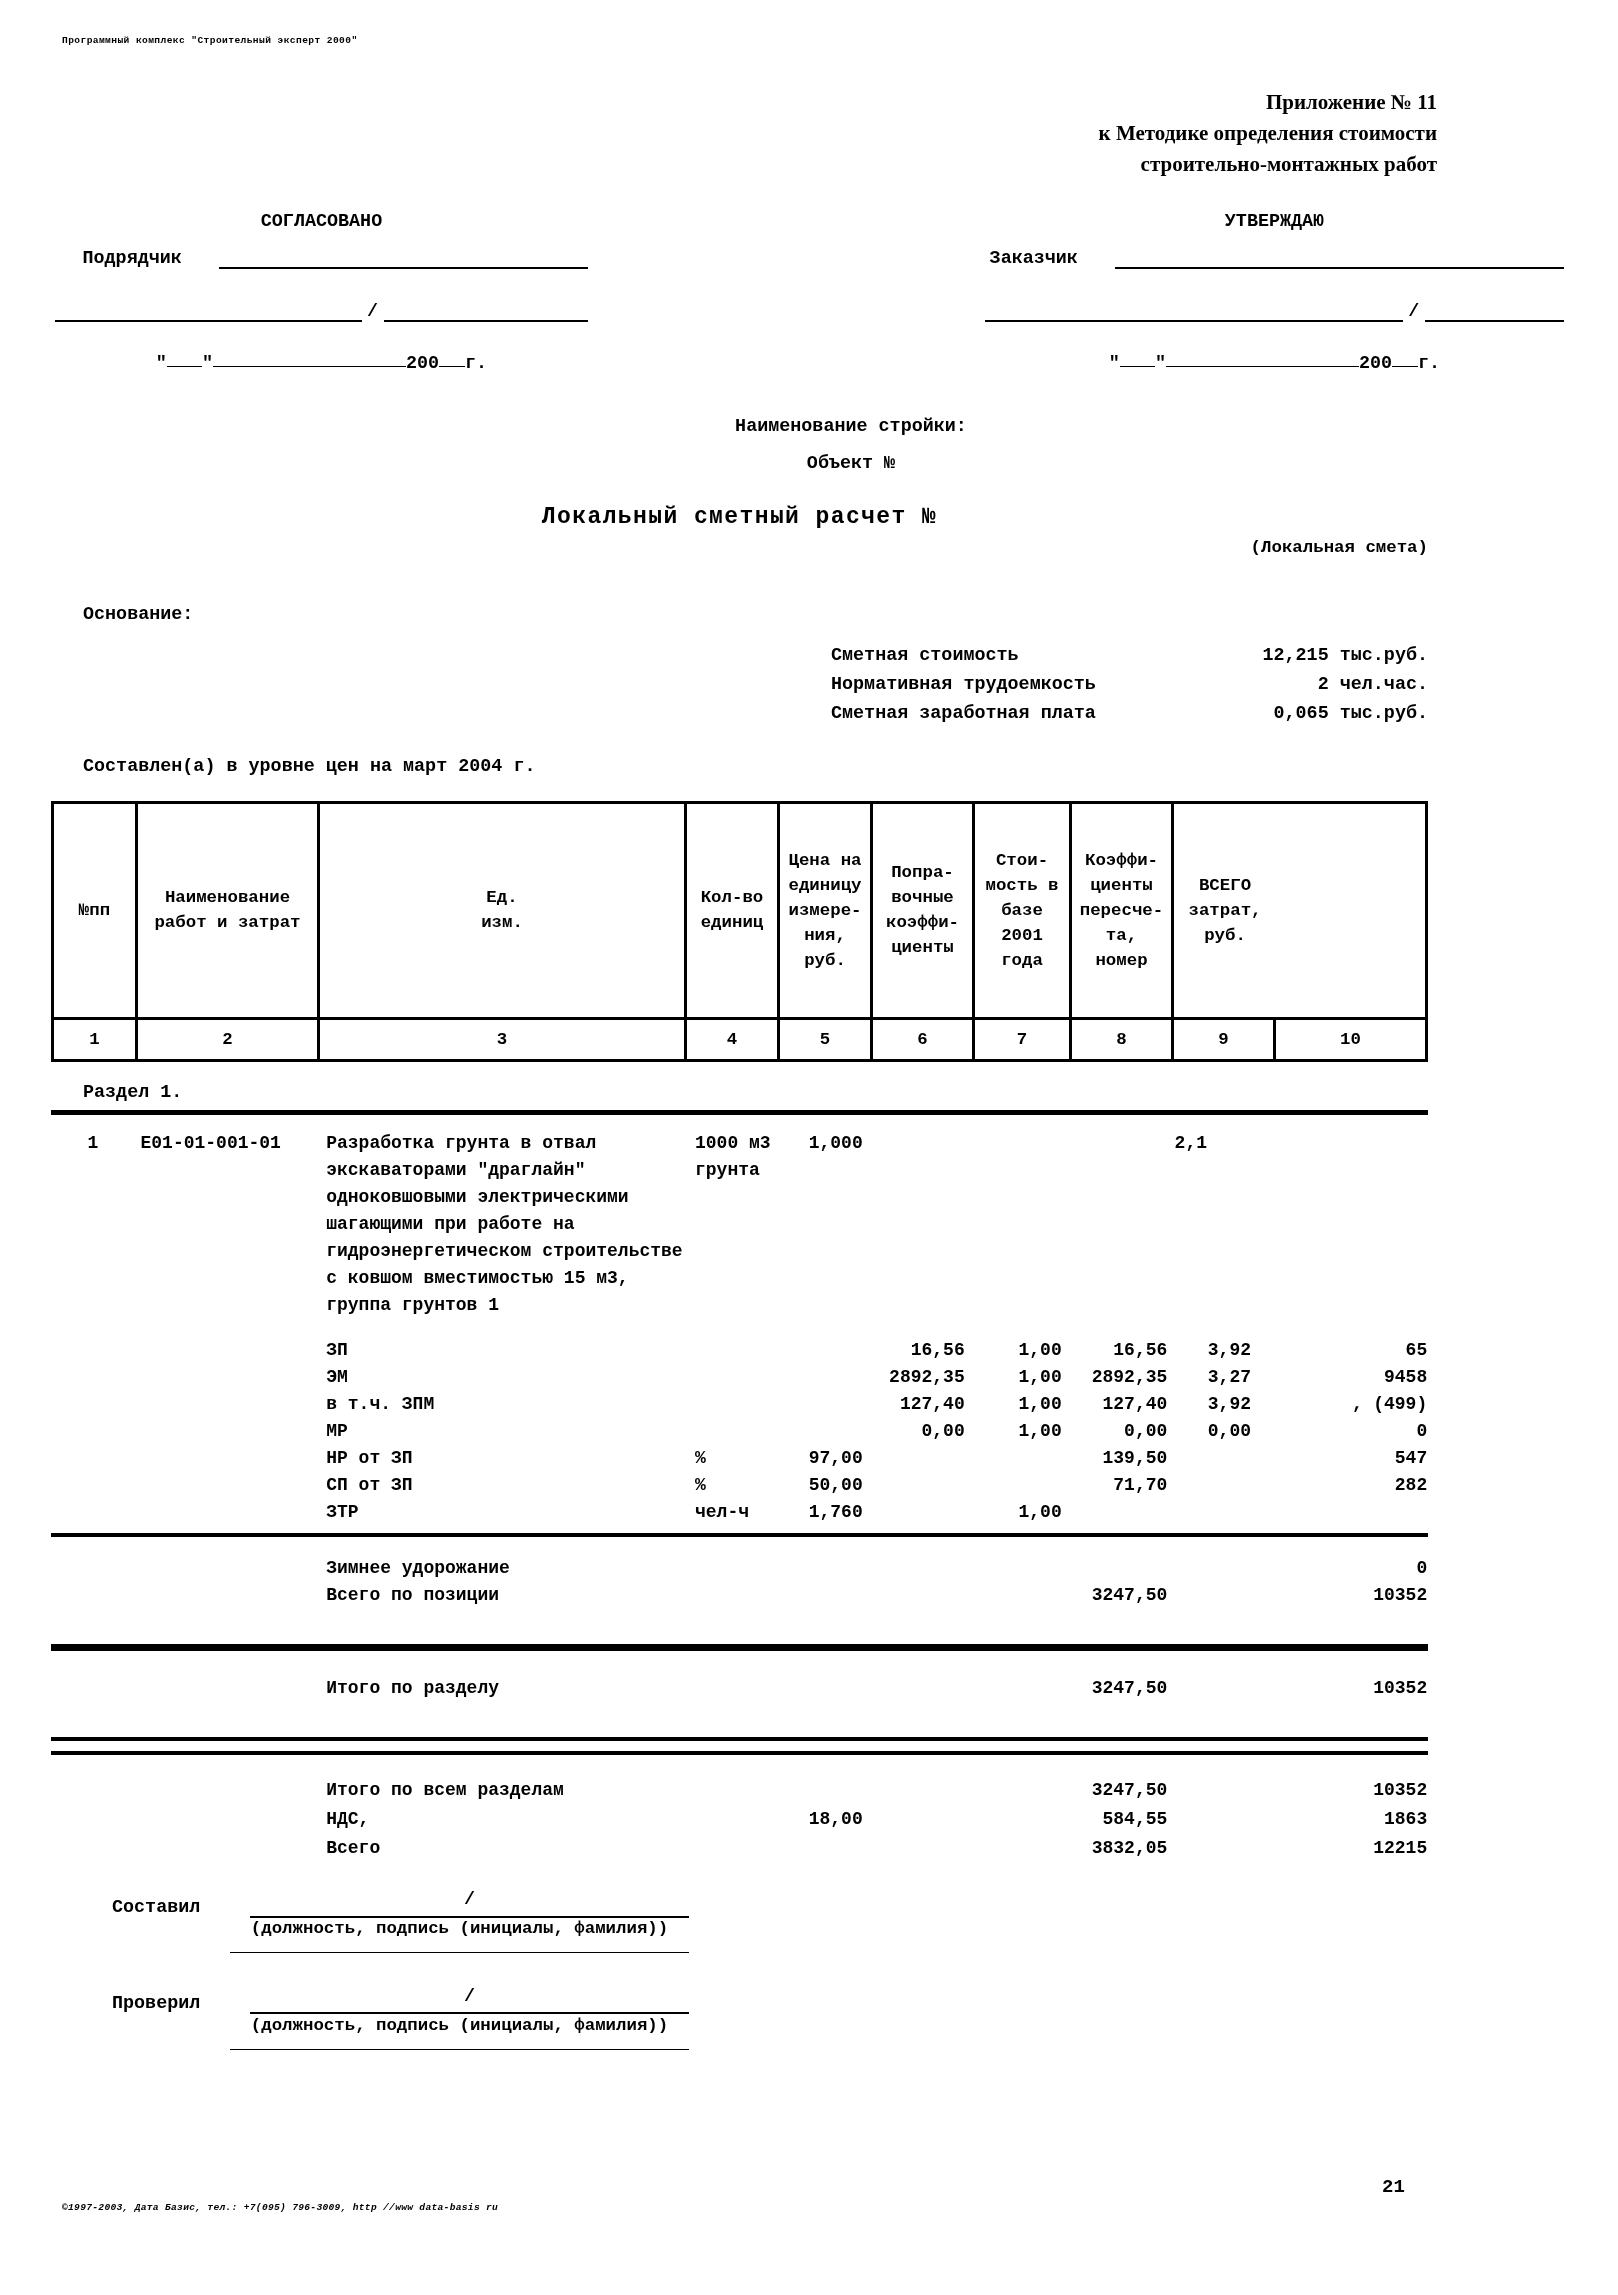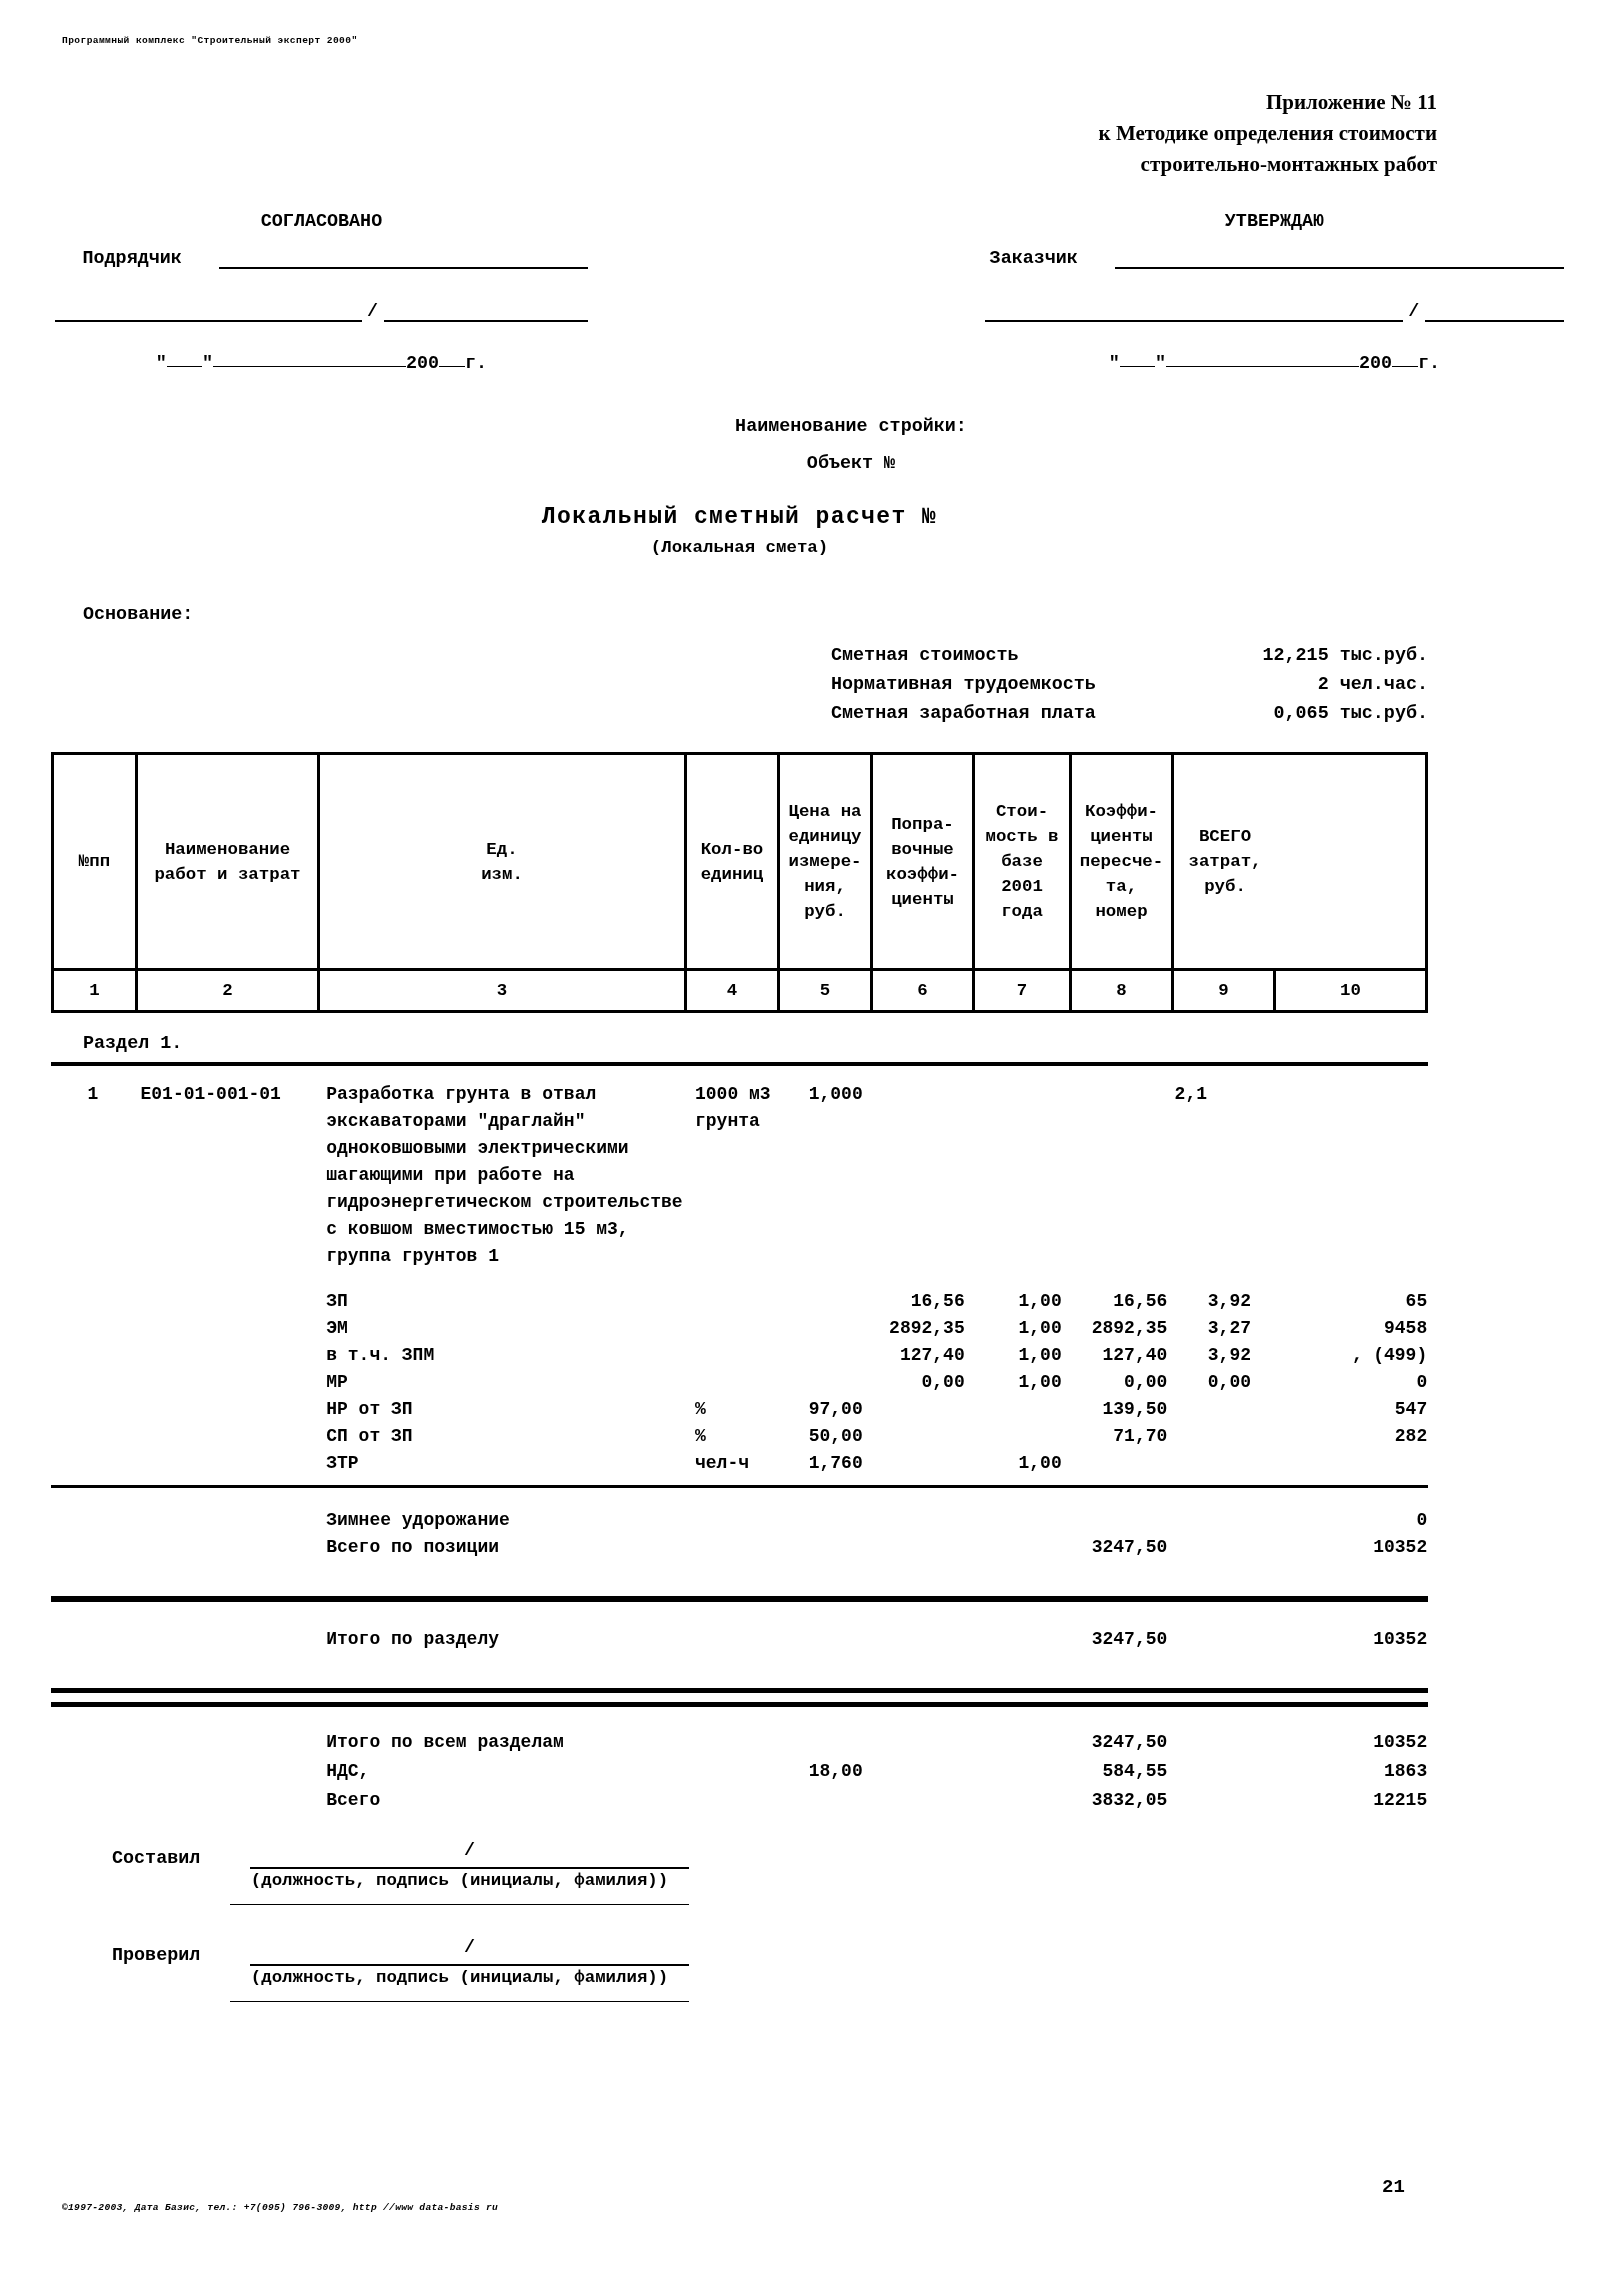--- a/index.html
+++ b/index.html
@@ -26,21 +26,21 @@
   .sline{border-bottom:2.8px solid #000;height:22px;}
   .f3{flex:3;} .f2{flex:2;} .f1{flex:1;}
   .slash{margin:0 5.5px;}
   .appr-date{margin-top:27.5px;text-align:center;}
   .du{display:inline-block;border-bottom:1.8px solid #000;height:16.5px;vertical-align:baseline;}
   .du-a{width:35px;} .du-b{width:193px;} .du-c{width:26px;}
   .stroika{margin:42px 0 0 83px;line-height:24px;text-align:center;}
   .stroika .l2{margin-top:13px;}
   .doc-title{margin-top:27.5px;width:1377px;padding-left:51px;text-align:center;
     font-size:23px;letter-spacing:1.4px;box-sizing:content-box;}
-  .doc-sub{margin-top:8.3px;width:1377px;padding-left:51px;text-align:center;font-size:17.4px;}
+  .doc-sub{margin-top:8.3px;width:1377px;padding-left:51px;text-align:right;font-size:17.4px;}
   .objekt{margin:46px 0 0 83px;line-height:24px;}
   .objekt .l2{margin-top:7.3px;}
   .estimates{width:597px;margin:14.7px 0 0 831px;}
   .est-row{display:flex;justify-content:space-between;line-height:29px;}
   .level{margin:27.5px 0 0 83px;}
   
   .tbl{margin:24px 0 0 51px;width:1377px;border:3.7px solid #000;box-sizing:border-box;}
   .thead,.tnums{display:grid;grid-template-columns:84px 182px 367px 93px 93px 102px 97px 102px 102px minmax(0,1fr);}
   .th{border-right:3.7px solid #000;display:flex;align-items:center;justify-content:center;
       text-align:center;white-space:pre-line;font-size:17.4px;line-height:25px;height:213px;padding:1.8px;box-sizing:border-box;}
@@ -150,20 +150,21 @@
     <div class="est-row">
       <span>Нормативная трудоемкость</span>
       <span>2 чел.час.</span>
     </div>
     <div class="est-row">
       <span>Сметная заработная плата</span>
       <span>0,065 тыс.руб.</span>
     </div>
   </div>
 
+  <div class="level">Составлен(а) в уровне цен на март 2004 г.</div>
 
   <div class="tbl">
     <div class="thead">
       <div class="th">№пп</div>
       <div class="th">Наименование работ и затрат</div>
       <div class="th">Ед.
 изм.</div>
       <div class="th">Кол-во
 единиц</div>
       <div class="th">Цена на

